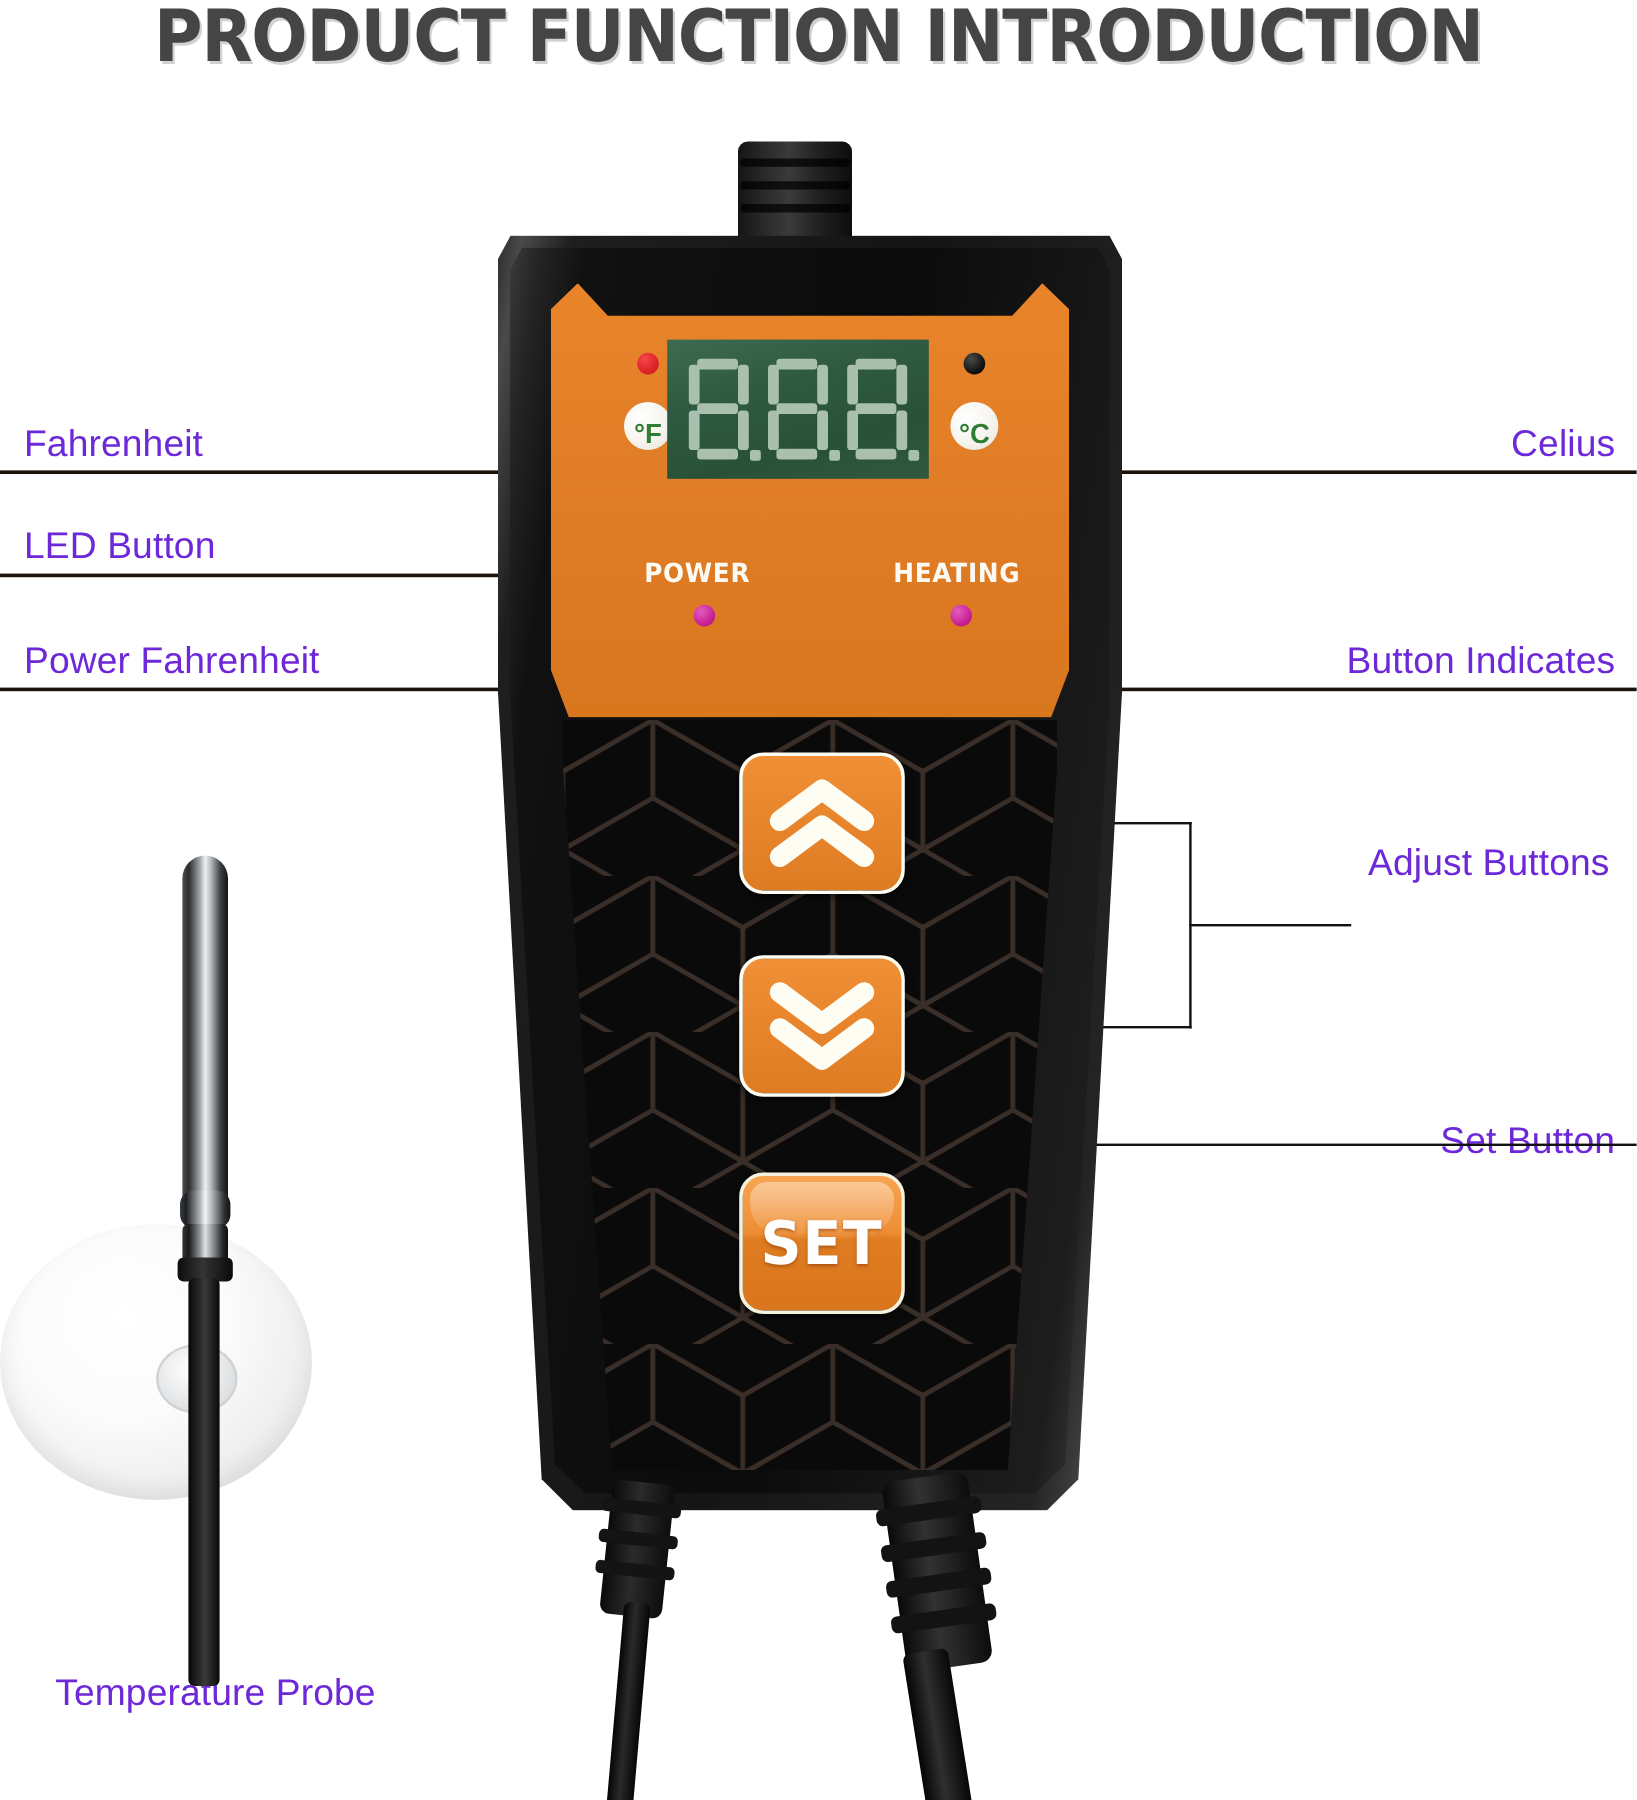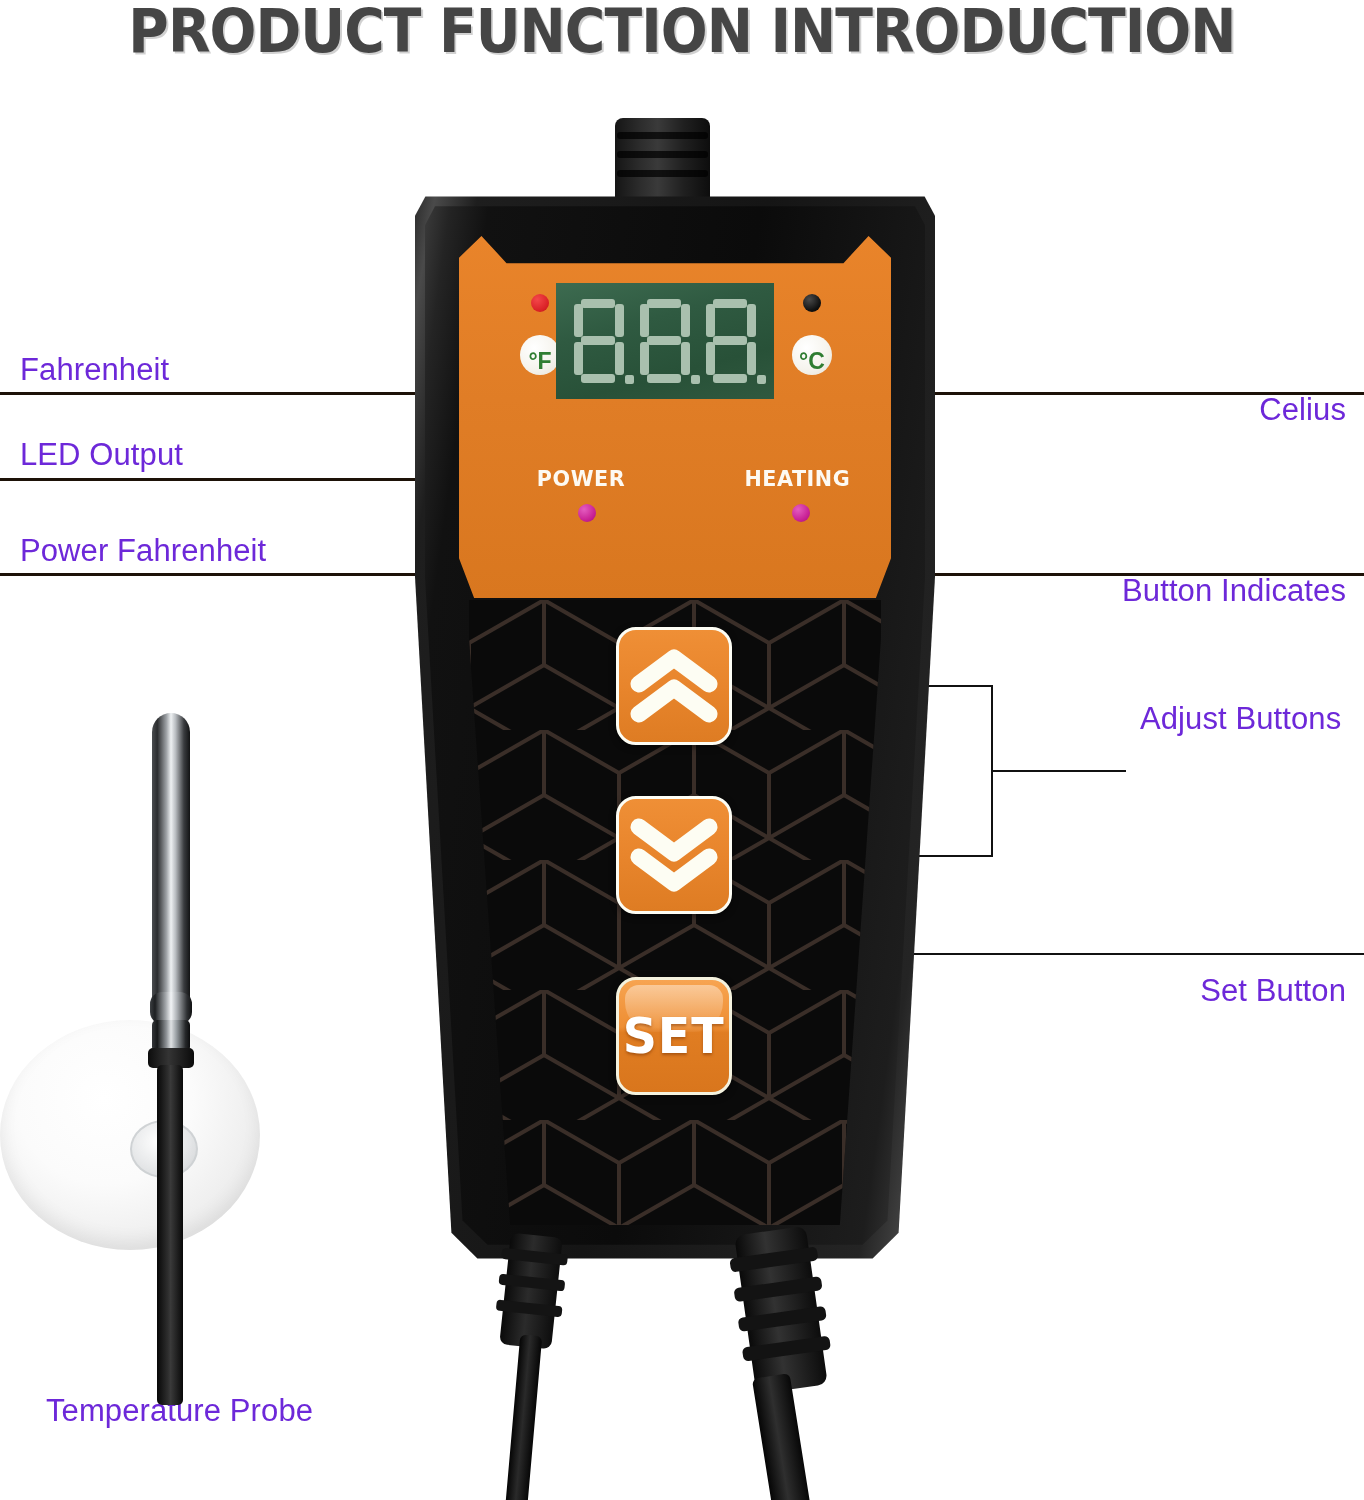--- a/index.html
+++ b/index.html
@@ -26,21 +26,21 @@
   }
 
   
   .callout-label {
     position:absolute;
     font-size:31px;
     color:#6d28d9;
     white-space:nowrap;
     letter-spacing:0.1px;
   }
-  .callout-label.right { text-align:right;margin-top:40px; }
+  .callout-label.right { text-align:right; }
 
   
   .leader {
     position:absolute;
     background:#1d1208;
     height:3px;
   }
   .leader.white { background:#ffffff; height:3px; }
   .leader.thin { height:2px; background:#111; }
   .leader.vthin { width:2px; background:#111; }
@@ -165,21 +165,21 @@
   
   #hexarea{
     position:absolute; left:54px; top:410px; width:412px; height:625px;
     overflow:hidden;
     clip-path: polygon(0% 0%, 100% 0%, 100% 6%, 90% 100%, 10% 100%, 0% 6%);
   }
   #hexarea svg{ display:block; }
 
   
   .btn{
-    position:absolute; width:116px; height:118px;
+    position:absolute; width:138px; height:118px;
     border-radius:20px;
     border:3px solid #fdfdf4;
     background:linear-gradient(180deg,#ef8f36 0%,#e8852c 50%,#de7c23 100%);
     display:flex; align-items:center; justify-content:center;
     box-shadow:0 2px 6px rgba(0,0,0,0.55);
   }
   .btn.set{
     background:linear-gradient(180deg,#f7a451 0%,#ee8e33 42%,#e07d22 47%,#d9761d 100%);
     border-color:#f4f2de;
   }
@@ -208,21 +208,21 @@
 
   
   .bracket{ position:absolute; border:2px solid #111; border-left:none; }
 </style>
 </head>
 <body>
 
 <div id="title">PRODUCT FUNCTION INTRODUCTION</div>
 
 <div class="callout-label" style="left:20px; top:352px;">Fahrenheit</div>
-<div class="callout-label" style="left:20px; top:437px;">LED Output</div>
+<div class="callout-label" style="left:20px; top:437px;">LED Button</div>
 <div class="callout-label" style="left:20px; top:533px;">Power Fahrenheit</div>
 <div class="callout-label" style="left:46px; top:1393px;">Temperature Probe</div>
 
 <div class="callout-label right" style="right:18px; top:352px;">Celius</div>
 <div class="callout-label right" style="right:18px; top:533px;">Button Indicates</div>
 <div class="callout-label" style="left:1140px; top:701px;">Adjust Buttons</div>
 <div class="callout-label right" style="right:18px; top:933px;">Set Button</div>
 
 <div class="leader" style="left:0px; top:392px; width:505px;"></div>
 

